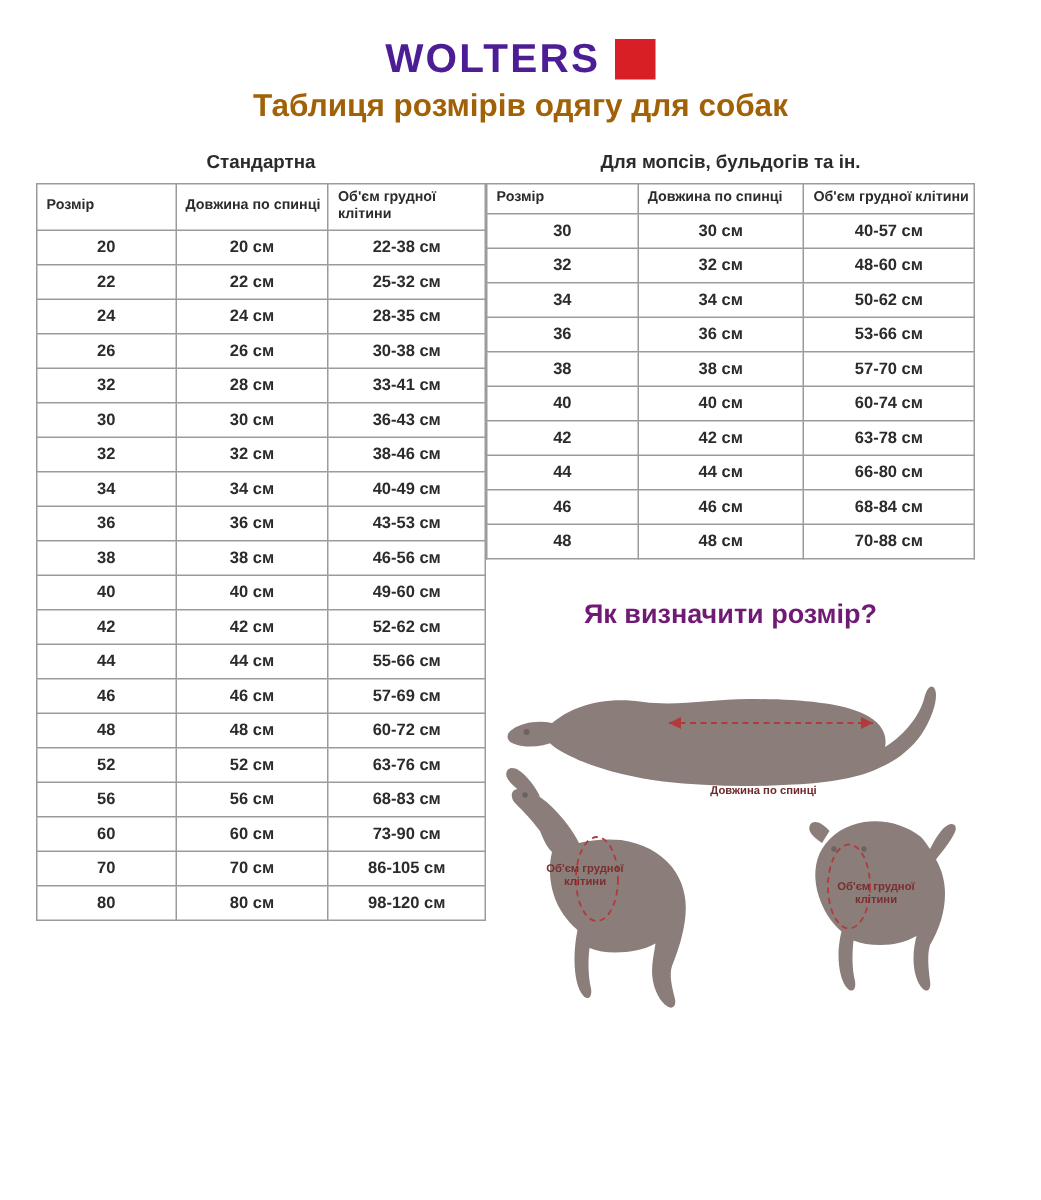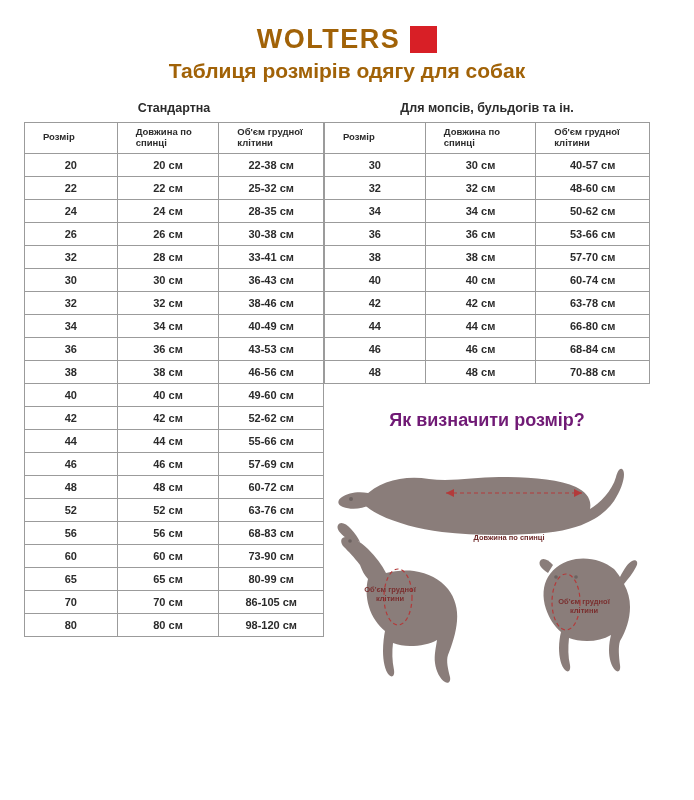--- a/index.html
+++ b/index.html
@@ -20,21 +20,21 @@
     display: flex;
     align-items: center;
     justify-content: center;
     gap: 10px;
     margin-top: 24px;
   }
   .brand-name {
     font-size: 27px;
     font-weight: bold;
     letter-spacing: 1.5px;
-    color: #a16207;
+    color: #4c1d95;
   }
   .brand-square {
     width: 27px;
     height: 27px;
     background: #d81f26;
     display: inline-block;
   }
 
   .main-title {
     text-align: center;
@@ -74,21 +74,21 @@
   }
   table.size-table th {
     font-size: 9.5px;
     font-weight: bold;
     padding: 4px 3px;
     line-height: 1.15;
     vertical-align: middle;
   }
   table.size-table th.left-al {
     text-align: left;
-    padding-left: 18px;
+    padding-left: 6px;
   }
   table.size-table td {
     padding: 5px 3px;
     font-weight: bold;
     font-size: 11px;
   }
   .col-w1 { width: 31%; }
   .col-w2 { width: 34%; }
   .col-w3 { width: 35%; }
 
@@ -225,25 +225,20 @@
           </tr>
         <tr>
             <td>56</td>
             <td>56 см</td>
             <td>68-83 см</td>
           </tr>
         <tr>
             <td>60</td>
             <td>60 см</td>
             <td>73-90 см</td>
-          </tr>
-        <tr>
-            <td>65</td>
-            <td>65 см</td>
-            <td>80-99 см</td>
           </tr>
         <tr>
             <td>70</td>
             <td>70 см</td>
             <td>86-105 см</td>
           </tr>
         <tr>
             <td>80</td>
             <td>80 см</td>
             <td>98-120 см</td>

